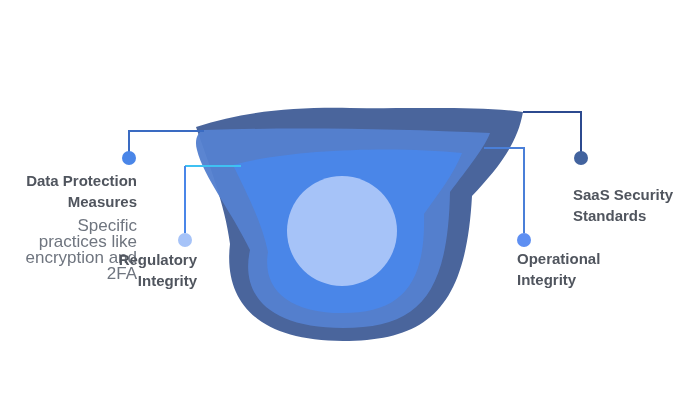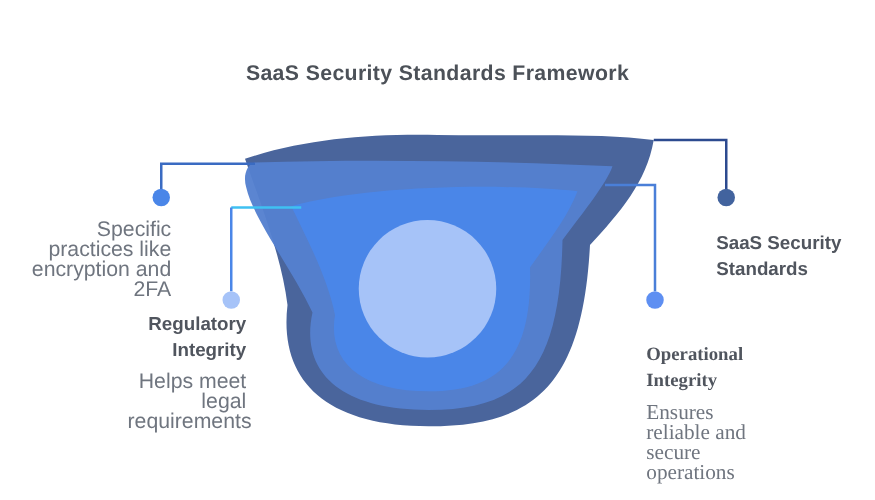--- a/index.html
+++ b/index.html
@@ -13,21 +13,21 @@
     font-size:17px;font-weight:bold;color:#4c5158;letter-spacing:.3px;
   }
   .node{position:absolute;}
   .node .heading{font-size:15px;font-weight:bold;color:#50555e;line-height:21px;}
   .node .desc{font-size:17px;color:#6f757f;line-height:16px;margin-top:6px;}
   .node.align-right{text-align:right;}
   .node.align-left{text-align:left;}
   #node-dp{right:563px;top:170px;width:118px;}
   #node-reg{right:503px;top:249px;width:95px;}
   #node-saas{left:573px;top:184px;width:120px;}
-  #node-op{left:517px;top:274px;width:103px;font-family:Liberation Serif, serif;}
+  #node-op{left:517px;top:248px;width:103px;}
 </style>
 </head>
 <body>
 
 <div class="stage">
 
   <svg class="art" width="700" height="400" viewBox="0 0 700 400">
 
     <path d="M 196 127 C 245 111 295 107 350 108 C 415 109 478 106 523 112
              C 517 146 496 170 472 196
@@ -57,33 +57,31 @@
     <path d="M 185 166 L 185 233" fill="none" stroke-width="2" stroke="#4a86e8"></path>
     <circle cx="185" cy="240" r="7" fill="#a6c3f8"></circle>
 
     <path d="M 523 112 L 581 112 L 581 152" fill="none" stroke-width="2" stroke="#2c4a8f"></path>
     <circle cx="581" cy="158" r="7" fill="#42639e"></circle>
 
     <path d="M 484 148 L 524 148 L 524 233" fill="none" stroke-width="2" stroke="#4a7fd8"></path>
     <circle cx="524" cy="240" r="7" fill="#5e8ff2"></circle>
   </svg>
 
-  <div class="page-title">SaaS Security Standards Framework</div>
 
   <div class="node align-right" id="node-dp">
+    <div class="heading">Data Protection Measures</div>
     <div class="desc">Specific practices like encryption and 2FA</div>
   </div>
 
   <div class="node align-right" id="node-reg">
     <div class="heading">Regulatory Integrity</div>
-    <div class="desc">Helps meet legal requirements</div>
   </div>
 
   <div class="node align-left" id="node-saas">
     <div class="heading">SaaS Security Standards</div>
   </div>
 
   <div class="node align-left" id="node-op">
     <div class="heading">Operational Integrity</div>
-    <div class="desc">Ensures reliable and secure operations</div>
   </div>
 
 </div>
 
 </body></html>

